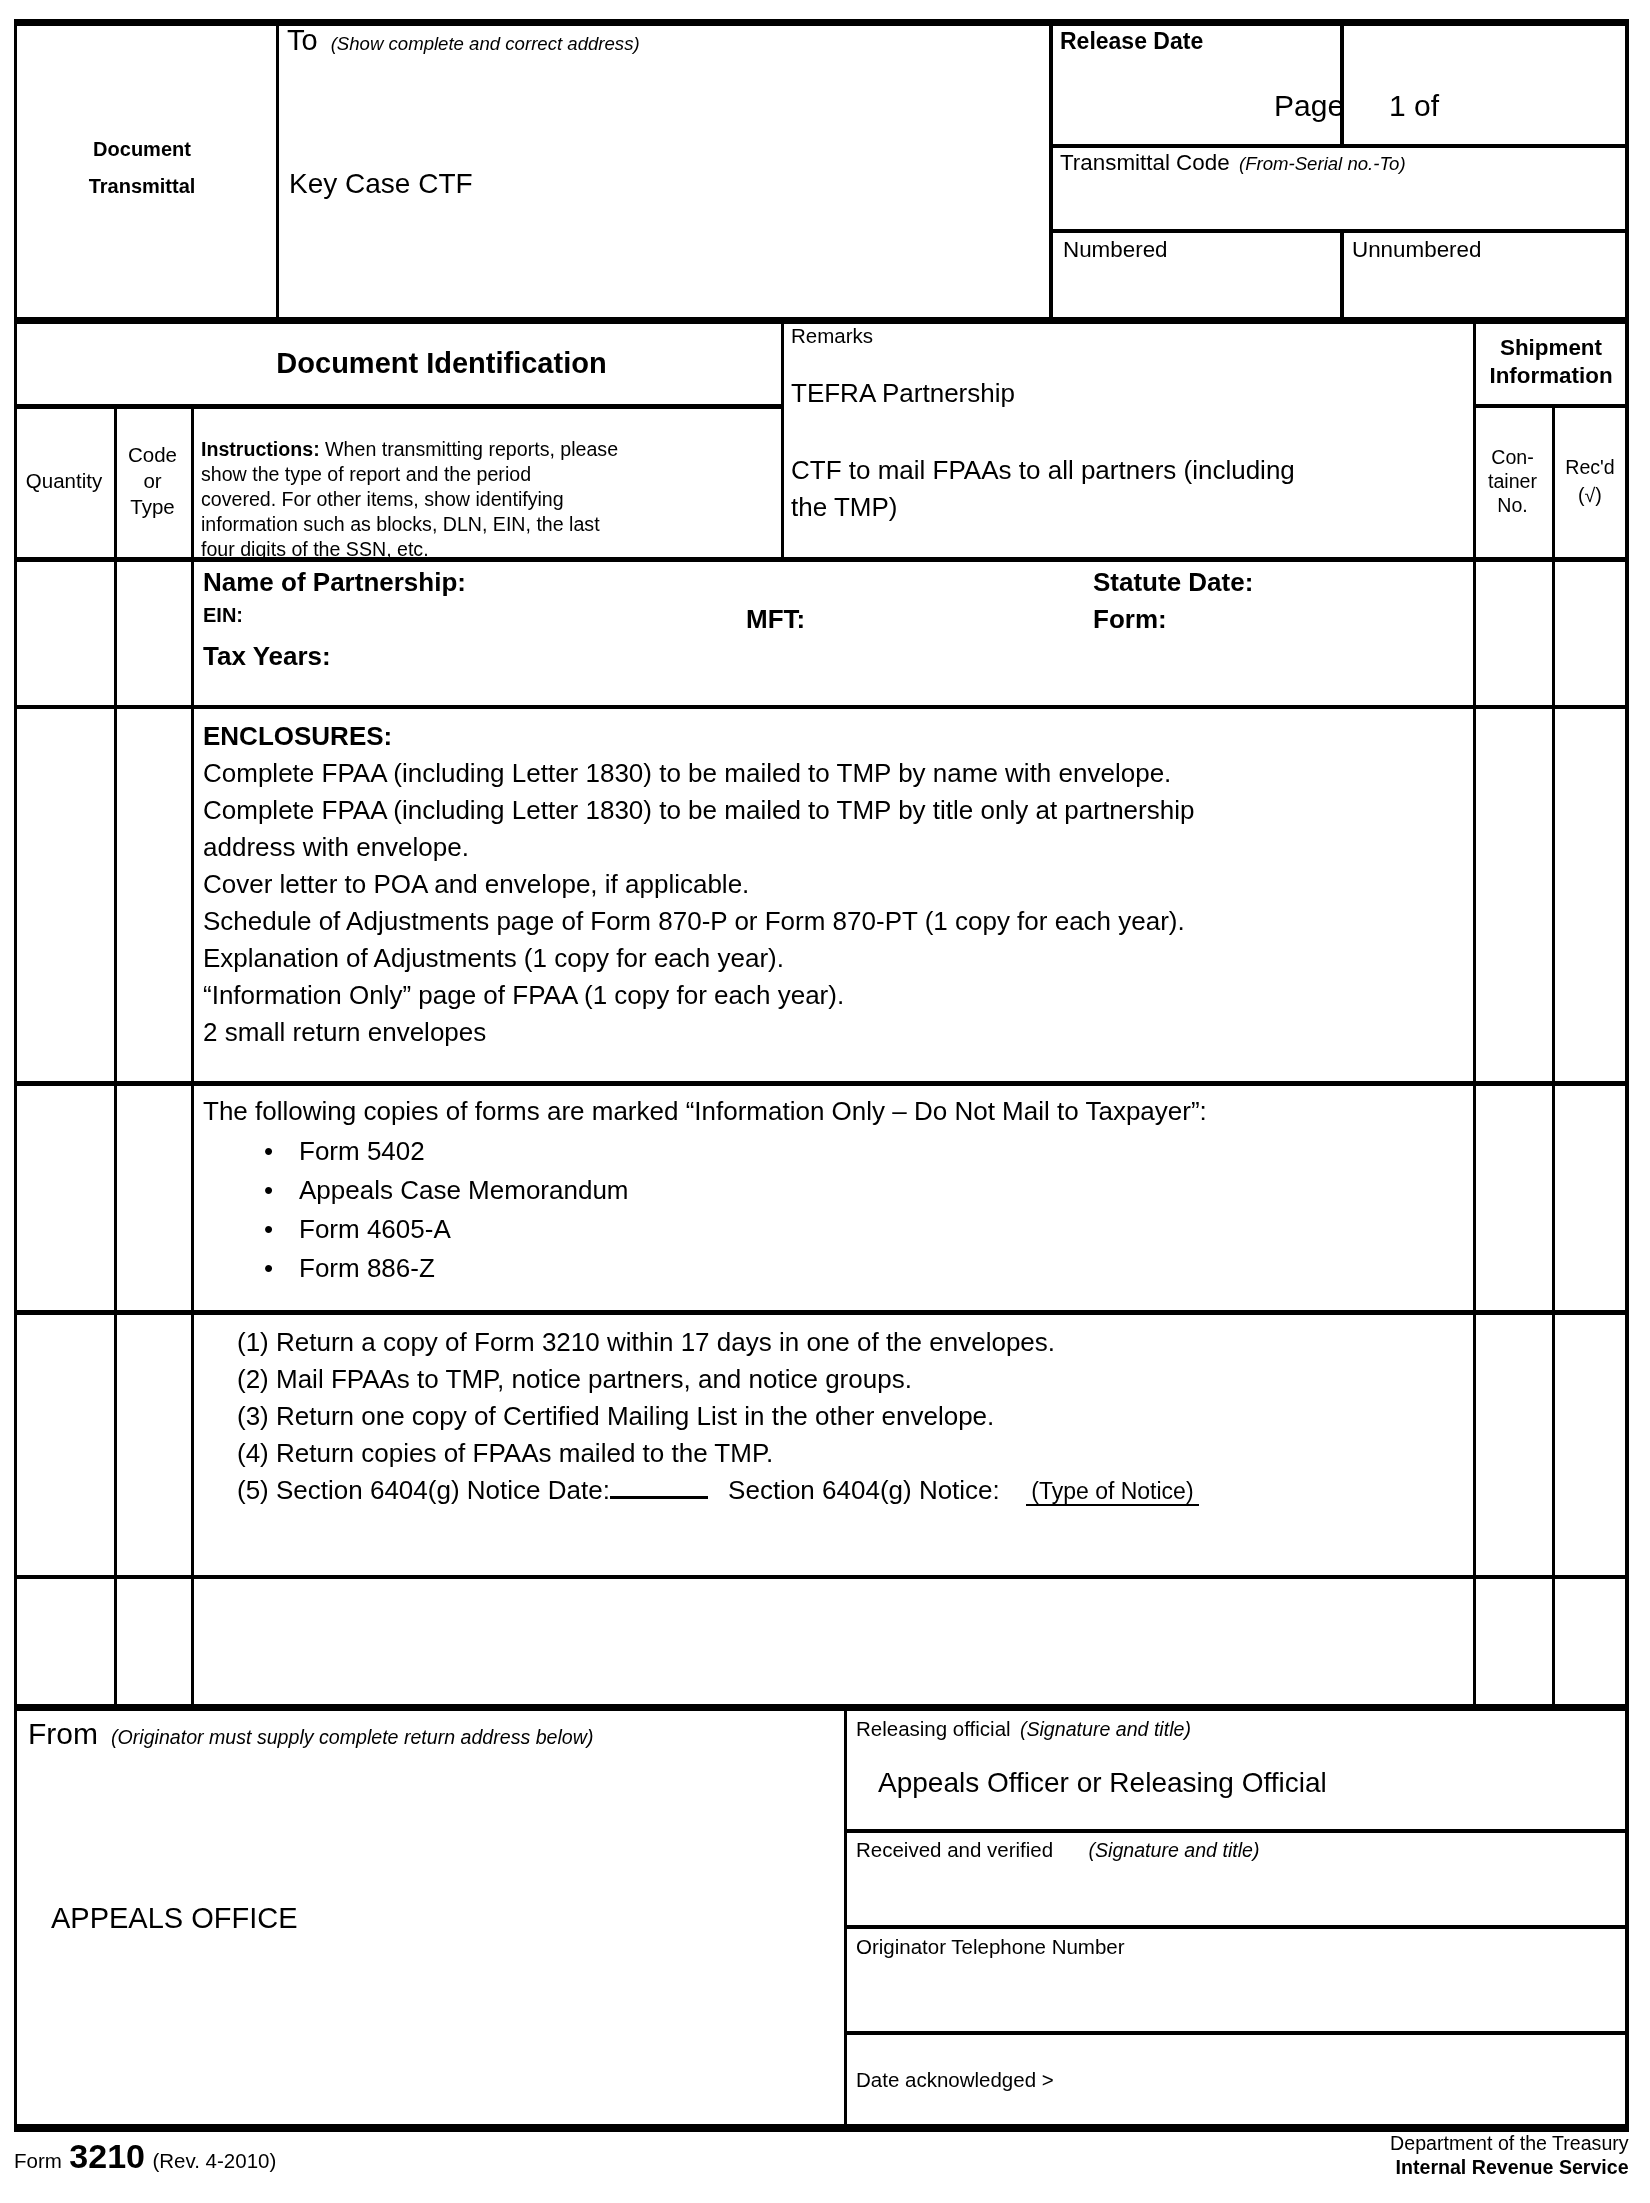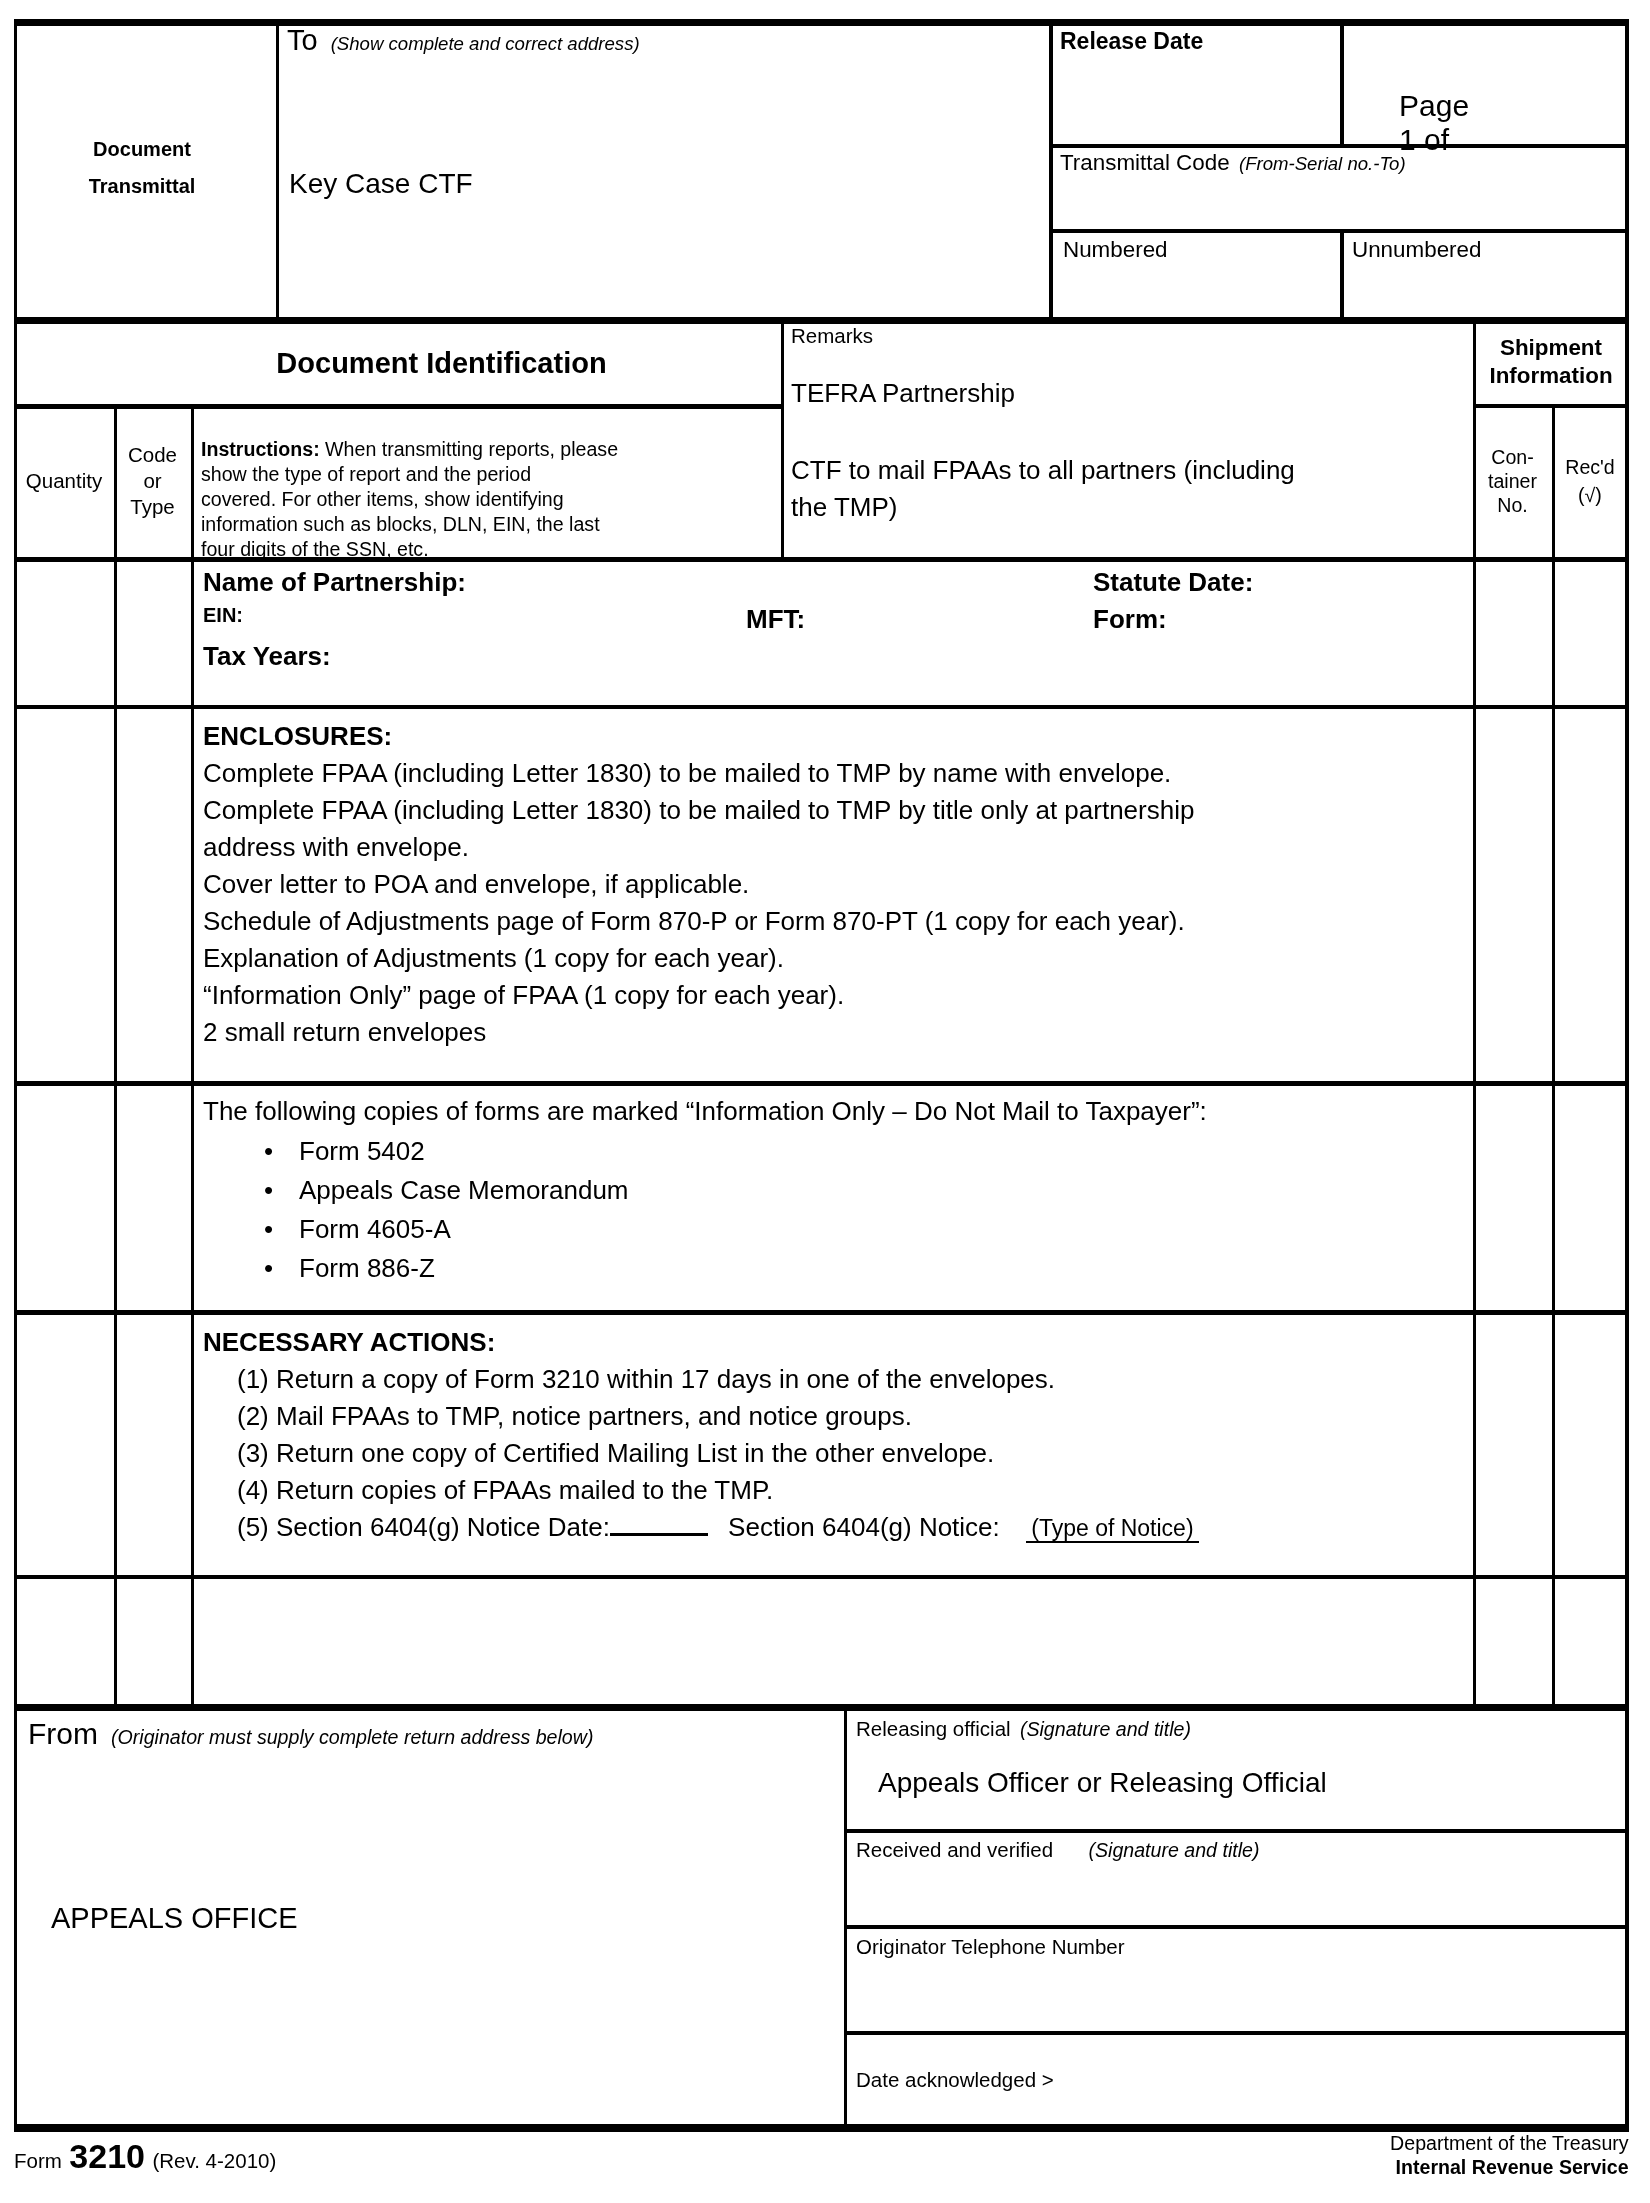--- a/index.html
+++ b/index.html
@@ -58,21 +58,21 @@
 Transmittal</div>
 
   <div class="abs row-flex" style="left:287px;top:24px;">
     <span style="font-size:29px;">To</span>
     <span class="i" style="font-size:18.6px;margin-left:13px;">(Show complete and correct address)</span>
   </div>
   <div class="abs" style="left:289px;top:168px;font-size:28px;">Key Case CTF</div>
 
   <div class="abs b" style="left:1060px;top:28px;font-size:23px;">Release Date</div>
 
-  <div class="abs row-flex" style="left:1354px;top:89px;flex-direction:column;">
+  <div class="abs row-flex" style="left:1274px;top:89px;">
     <span style="font-size:30px;">Page</span>
     <span style="font-size:30px;margin-left:45px;">1 of</span>
   </div>
 
   <div class="abs row-flex" style="left:1060px;top:150px;justify-content:center;">
     <span style="font-size:22.4px;">Transmittal Code</span>
     <span class="i" style="font-size:18.6px;margin-left:9.3px;">(From-Serial no.-To)</span>
   </div>
 
   <div class="abs" style="left:1063px;top:237px;font-size:22.4px;">Numbered</div>
@@ -140,21 +140,20 @@
       <span class="bullet-dot">•</span>
       <span>Form 4605-A</span>
     </div>
     <div class="bullet-row">
       <span class="bullet-dot">•</span>
       <span>Form 886-Z</span>
     </div>
   </div>
 
   <div class="abs body-txt" style="left:203px;top:1324px;width:1268px;">
-    <div class="b">NECESSARY ACTIONS:</div>
     <div style="padding-left:34px;">(1) Return a copy of Form 3210 within 17 days in one of the envelopes.</div>
     <div style="padding-left:34px;">(2) Mail FPAAs to TMP, notice partners, and notice groups.</div>
     <div style="padding-left:34px;">(3) Return one copy of Certified Mailing List in the other envelope.</div>
     <div style="padding-left:34px;">(4) Return copies of FPAAs mailed to the TMP.</div>
     <div style="padding-left:34px;">
       <span>(5) Section 6404(g) Notice Date:</span><span class="blank"></span>
       <span style="margin-left:13px;">Section 6404(g) Notice:</span>
       <span class="tno" style="margin-left:18.6px;">(Type of Notice)</span>
     </div>
   </div>

